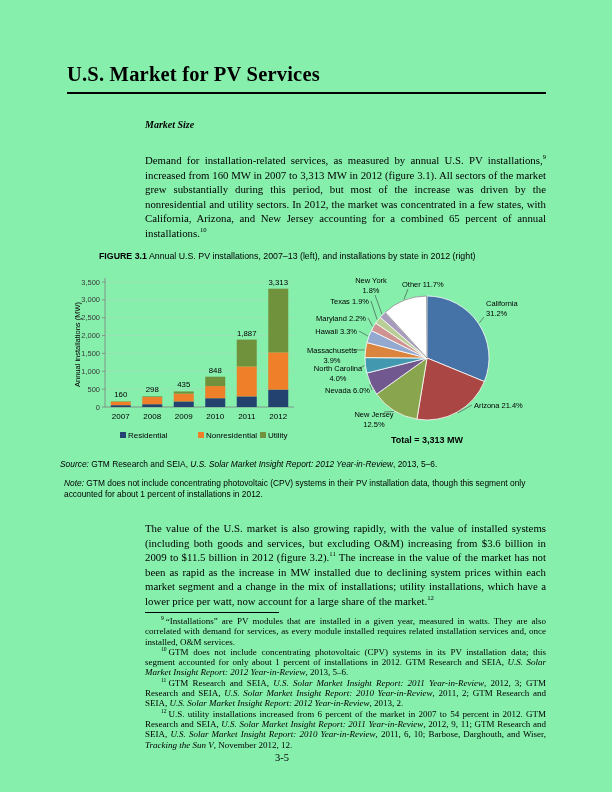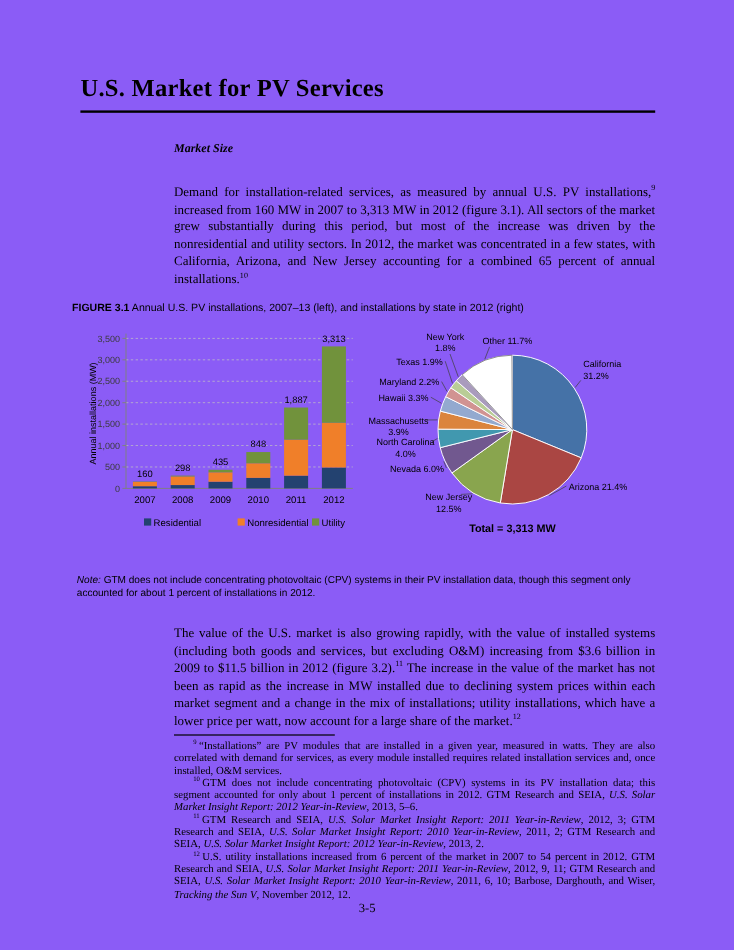--- a/index.html
+++ b/index.html
@@ -1,29 +1,29 @@
 <!DOCTYPE html>
 <html><head>
 <meta charset="utf-8">
 <style>
   html,body{margin:0;padding:0;background:#e8e8e8;}
-  .page{position:relative;width:612px;height:792px;background:#8b5cf6;overflow:hidden;
+  .page{position:relative;width:612px;height:792px;background:#86efac;overflow:hidden;
         font-family:"Liberation Serif",serif;color:#000;}
   .abs{position:absolute;}
   .title{font-size:20.5px;font-weight:bold;letter-spacing:.2px;}
   .rule{background:#000;}
   .sect{font-size:10px;font-weight:bold;font-style:italic;}
   .body-par{font-size:10.8px;line-height:14.5px;text-align:justify;}
   .body-par sup, .fn sup{font-size:.62em;line-height:0;}
   .cap{font-family:"Liberation Sans",sans-serif;font-size:8.8px;}
-  .cap .cl{font-weight:bold;}
+  .cap .cl{font-weight:bold;margin-left:39px;}
   .smeta{font-family:"Liberation Sans",sans-serif;font-size:8.4px;line-height:10.6px;}
   .fn{font-size:9px;line-height:10.3px;text-align:justify;text-indent:16px;}
   .fn sup{padding-right:2px;}
-  .pgnum{font-size:10.5px;text-align:center;width:564px;padding-left:24px;}
+  .pgnum{font-size:10.5px;text-align:center;width:564px;}
   svg text{font-family:"Liberation Sans",sans-serif;}
 </style>
 </head>
 <body>
 
 <div class="page">
 
   <div class="abs title" style="left:67px;top:63px;width:500px;">U.S. Market for PV Services</div>
   <div class="abs rule" style="left:67px;top:92px;width:479px;height:2px;"></div>
 
@@ -136,20 +136,21 @@
       <path d="M 127 88 L 80.24 47.29 A 62 62 0 0 1 85.13 42.27 Z" fill="#A99BBD" stroke="#ffffff" stroke-width="0.8"></path>
       <line x1="75" y1="25" x2="81.90" y2="44.02" stroke="#404040" stroke-width="0.6"></line>
       <text x="71" y="13" text-anchor="middle" font-size="7.5" fill="#000">New York</text>
       <text x="71" y="22.5" text-anchor="middle" font-size="7.5" fill="#000">1.8%</text>
       <path d="M 127 88 L 85.13 42.27 A 62 62 0 0 1 126.61 26.00 Z" fill="#FFFFFF" stroke="#8c8c8c" stroke-width="0.8"></path>
       <line x1="108" y1="19" x2="103.99" y2="29.35" stroke="#404040" stroke-width="0.6"></line>
       <text x="102" y="17" text-anchor="start" font-size="7.5" fill="#000">Other 11.7%</text>
       <text x="127" y="173" text-anchor="middle" font-size="9" font-weight="bold" fill="#000">Total = 3,313 MW</text>
     </svg>
 
+  <div class="abs smeta" style="left:60px;top:459px;width:492px;"><span style="font-style: italic;">Source:</span><span> GTM Research and SEIA, </span><span style="font-style: italic;">U.S. Solar Market Insight Report: 2012 Year-in-Review</span><span>, 2013, 5–6.</span></div>
 
   <div class="abs smeta" style="left:64px;top:478px;width:486px;"><span style="font-style: italic;">Note:</span><span> GTM does not include concentrating photovoltaic (CPV) systems in their PV installation data, though this segment only accounted for about 1 percent of installations in 2012.</span></div>
 
   <div class="abs body-par" style="left:145px;top:521px;width:401px;"><span>The value of the U.S. market is also growing rapidly, with the value of installed systems (including both goods and services, but excluding O&amp;M) increasing from $3.6 billion in 2009 to $11.5 billion in 2012 (figure 3.2).</span><sup>11</sup><span> The increase in the value of the market has not been as rapid as the increase in MW installed due to declining system prices within each market segment and a change in the mix of installations; utility installations, which have a lower price per watt, now account for a large share of the market.</span><sup>12</sup></div>
 
   <div class="abs rule" style="left:145px;top:612px;width:134px;height:1px;"></div>
 
   <div class="abs" style="left:145px;top:616px;width:401px;">
     <div class="fn">
       <sup>9</sup><span><span>“Installations” are PV modules that are installed in a given year, measured in watts. They are also correlated with demand for services, as every module installed requires related installation services and, once installed, O&amp;M services.</span></span>

